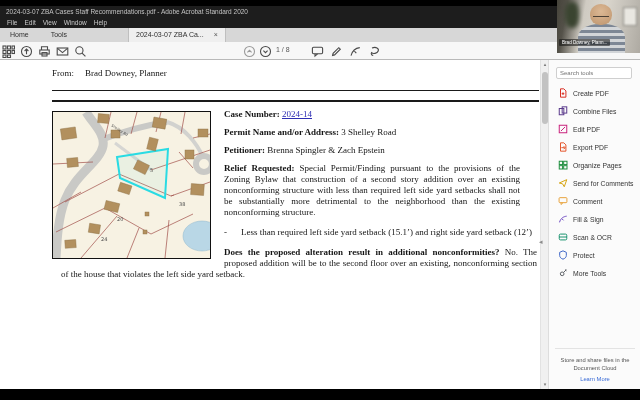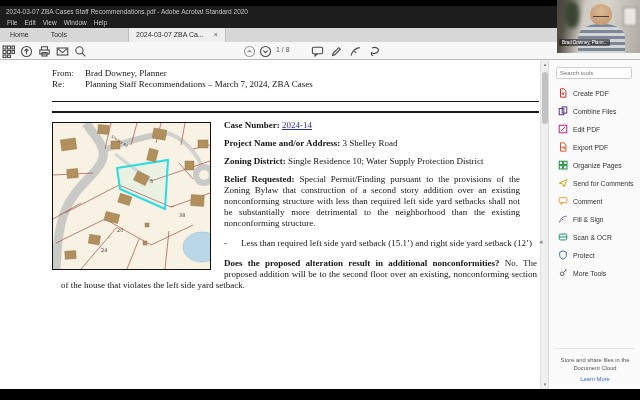--- a/index.html
+++ b/index.html
@@ -173,23 +173,20 @@
         <path d="M4,3 C8,1.4 11.2,3.4 10.2,6 C9.2,8.6 5,9.2 3.6,7.6 C2.6,9.2 4,10.4 5.2,10.4"></path>
       </svg>
   </span>
 </div>
 
 <div id="docpane" class="abs">
   <div id="docpage">
 
     <div class="memo-row">
       <span class="memo-label">From:</span><span>Brad Downey, Planner</span>
-    </div>
-    <div class="memo-row">
-      <span class="memo-label">Re:</span><span>Planning Staff Recommendations – March 7, 2024, ZBA Cases</span>
     </div>
 
     <div class="rule1"></div>
     <div class="rule2"></div>
 
     <div id="case-section">
       <div id="mapbox">
         <svg viewBox="0 0 157 146" width="157" height="146">
           <rect x="0" y="0" width="157" height="146" fill="#f7f2e3"></rect>
           <ellipse cx="149" cy="124" rx="19" ry="15" fill="#b9d7e6" stroke="#8fb7cc" stroke-width="0.5"></ellipse>
@@ -241,22 +238,22 @@
 
           <text class="maplbl" x="97" y="60" font-size="5">5</text>
           <text class="maplbl" x="64" y="109" font-size="5">20</text>
           <text class="maplbl" x="48" y="129" font-size="5">24</text>
           <text class="maplbl" x="126" y="94" font-size="5">38</text>
           <text class="maplbl" font-size="3.6" fill="#9a9a9a" transform="translate(58,14) rotate(33)">Shelley Rd</text>
         </svg>
       </div>
 
       <p><b>Case Number: </b><a class="caselink" href="#">2024-14</a></p>
-      <p><b>Project Name and/or Address: </b><span>3 Shelley Road</span></p>
-      <p><b>Zoning District: </b><span>Single Residence 10; Water Supply Protection District</span></p>
+      <p><b>Permit Name and/or Address: </b><span>3 Shelley Road</span></p>
+      <p><b>Petitioner: </b><span>Brenna Spingler &amp; Zach Epstein</span></p>
       <p><b>Relief Requested: </b><span>Special Permit/Finding pursuant to the provisions of the Zoning Bylaw that construction of a second story addition over an existing nonconforming structure with less than required left side yard setbacks shall not be substantially more detrimental to the neighborhood than the existing nonconforming structure.</span></p>
     </div>
 
     <div id="review-section">
       <div class="bullet">
         <span>-</span><span class="btext">Less than required left side yard setback (15.1’) and right side yard setback (12’)</span>
       </div>
       <div class="qa">
         <b>Does the proposed alteration result in additional nonconformities?</b><span> No.  The proposed addition will be to the second floor over an existing, nonconforming section of the house that violates the left side yard setback.</span>
       </div>

